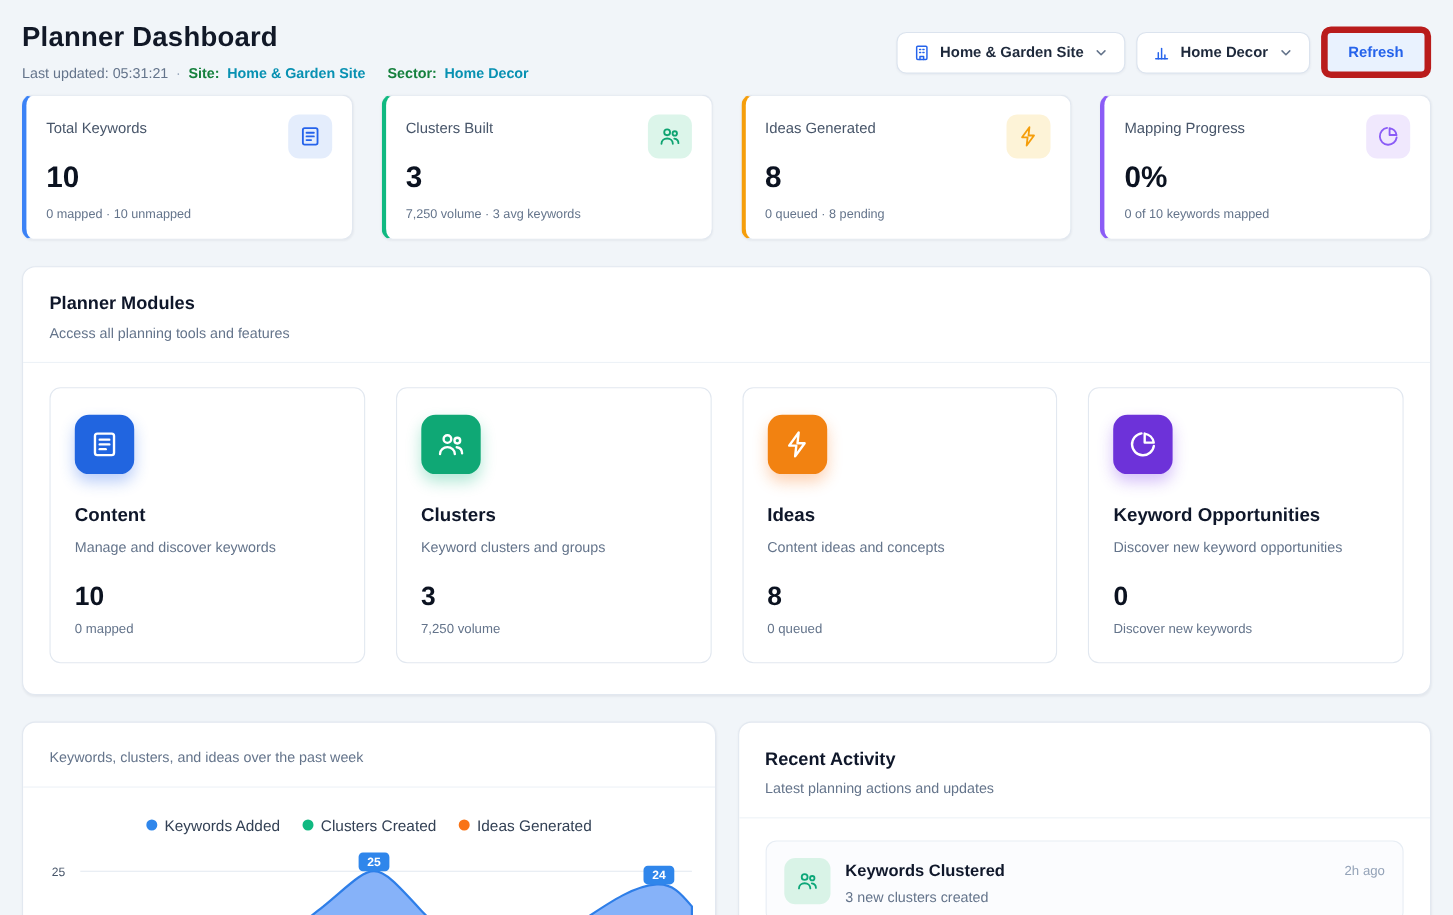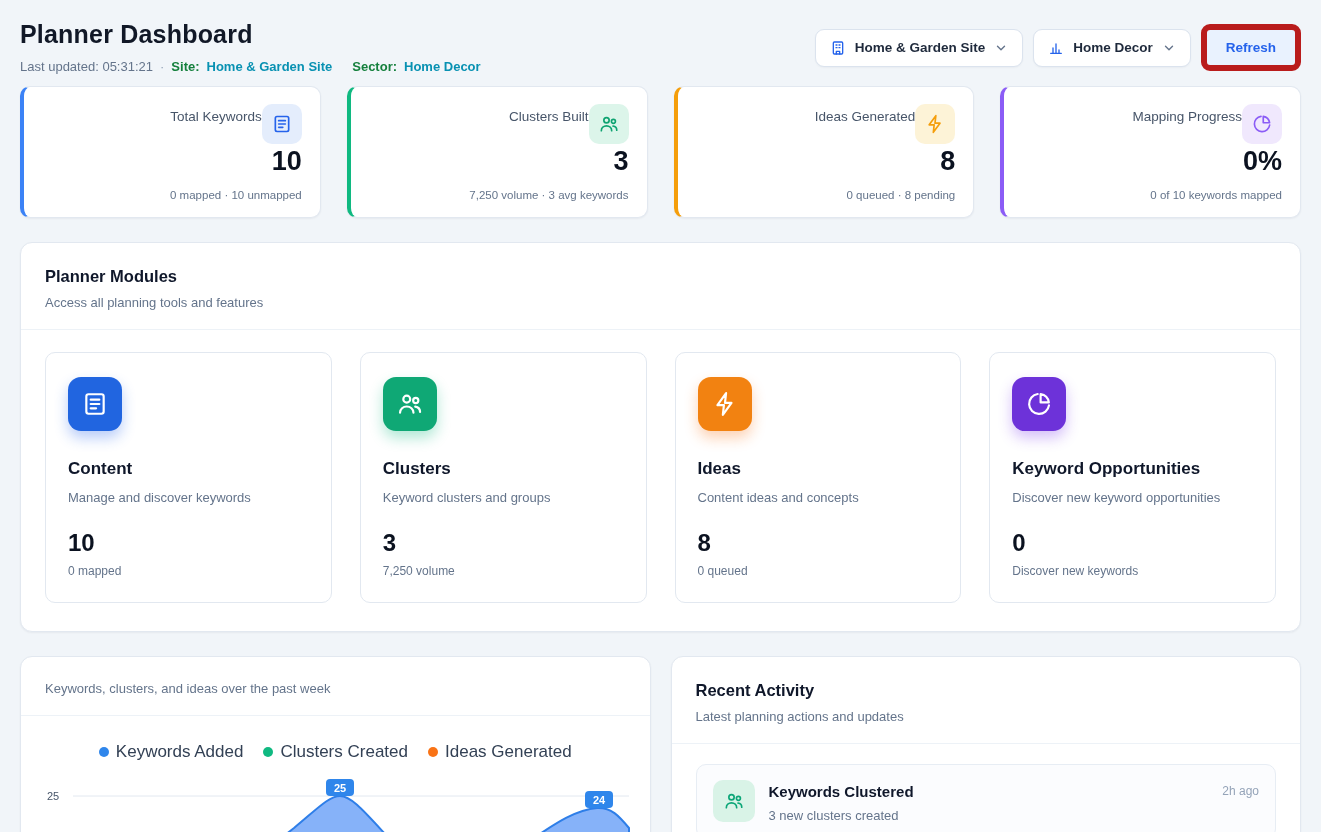--- a/index.html
+++ b/index.html
@@ -33,21 +33,21 @@
     border-radius: 9px; padding: 10px 19px; font-size: 13.5px; font-weight: 700;
     cursor: pointer; font-family: inherit;
   }
   svg { display: block; }
 
   
   .stats-row { display: grid; grid-template-columns: repeat(4, 1fr); gap: 26px; margin-bottom: 24px; }
   .stat-card {
     background: #fff; border: 1px solid #e2e8f0; border-left-width: 4px; border-radius: 10px;
     padding: 17px 18px 16px; min-height: 124px; box-shadow: 0 1px 2px rgba(15,23,42,.05);
-    display: flex; flex-direction: column; align-items: flex-end;
+    display: flex; flex-direction: column;
   }
   .acc-blue   { border-left-color: #3b82f6; }
   .acc-green  { border-left-color: #10b981; }
   .acc-amber  { border-left-color: #f59e0b; }
   .acc-purple { border-left-color: #8b5cf6; }
   .stat-top { display: flex; justify-content: space-between; align-items: flex-start; }
   .stat-label { font-size: 13.5px; color: #475569; font-weight: 500; padding-top: 5px; }
   .stat-icon { width: 40px; height: 40px; border-radius: 10px; display: flex; align-items: center; justify-content: center; flex: 0 0 auto; }
   .stat-icon svg { width: 20px; height: 20px; }
   .tile-blue   { background: #e4edfc; color: #2563eb; }
@@ -83,21 +83,21 @@
   .module-title { font-size: 17px; font-weight: 800; color: #0f172a; margin-bottom: 11px; }
   .module-desc { font-size: 13px; color: #64748b; margin-bottom: 24px; }
   .module-value { font-size: 24px; font-weight: 800; color: #0b1220; }
   .module-sub { font-size: 12px; color: #64748b; margin-top: 7px; }
 
   
   .bottom-row { display: grid; grid-template-columns: 1fr 1fr; gap: 20px; }
   .bottom-panel { height: 430px; overflow: hidden; }
 
   .legend { display: flex; justify-content: center; gap: 20px; padding: 26px 0 12px; }
-  .legend-item { display: flex; align-items: center; gap: 7px; font-size: 17px; color: #334155; }
+  .legend-item { display: flex; align-items: center; gap: 7px; font-size: 14px; color: #334155; }
   .legend-dot { width: 10px; height: 10px; border-radius: 50%; }
   .dot-blue { background: #2f86eb; }
   .dot-green { background: #10b981; }
   .dot-orange { background: #f97316; }
   .chart-wrap { padding: 4px 18px 0; }
   .ytick { fill: #475569; font-size: 11px; font-family: "Liberation Sans", sans-serif; }
   .gridline { stroke: #e2e8f0; stroke-width: 1; }
   .area-fill { fill: rgba(59,130,246,.62); stroke: #2e7ee8; stroke-width: 2; }
   .pt-badge { fill: #2f86eb; }
   .pt-badge-text { fill: #fff; font-size: 11px; font-weight: 700; text-anchor: middle; font-family: "Liberation Sans", sans-serif; }

